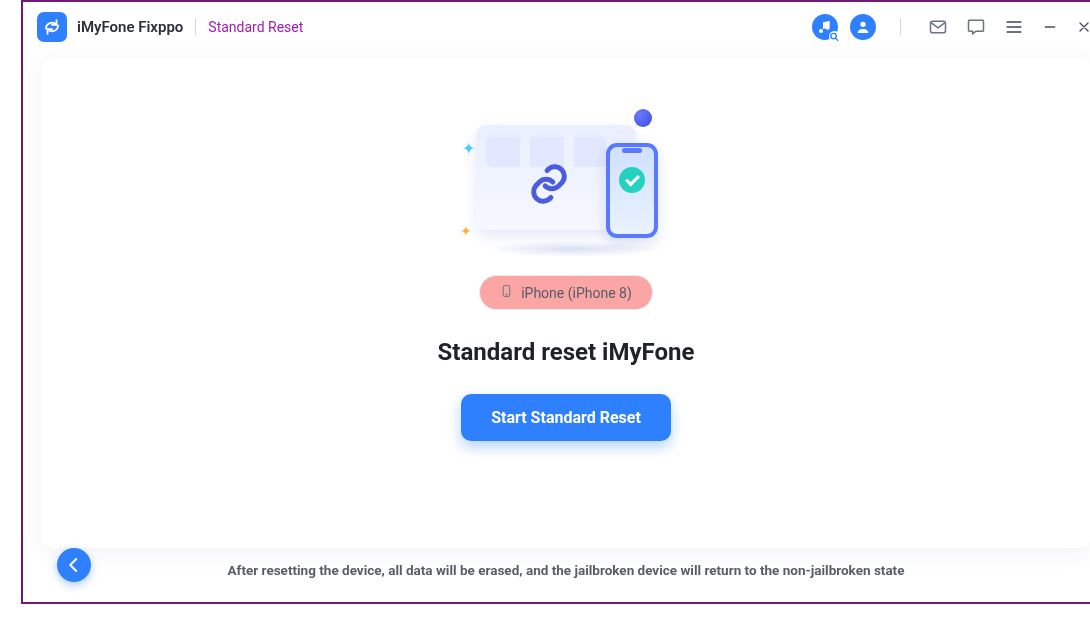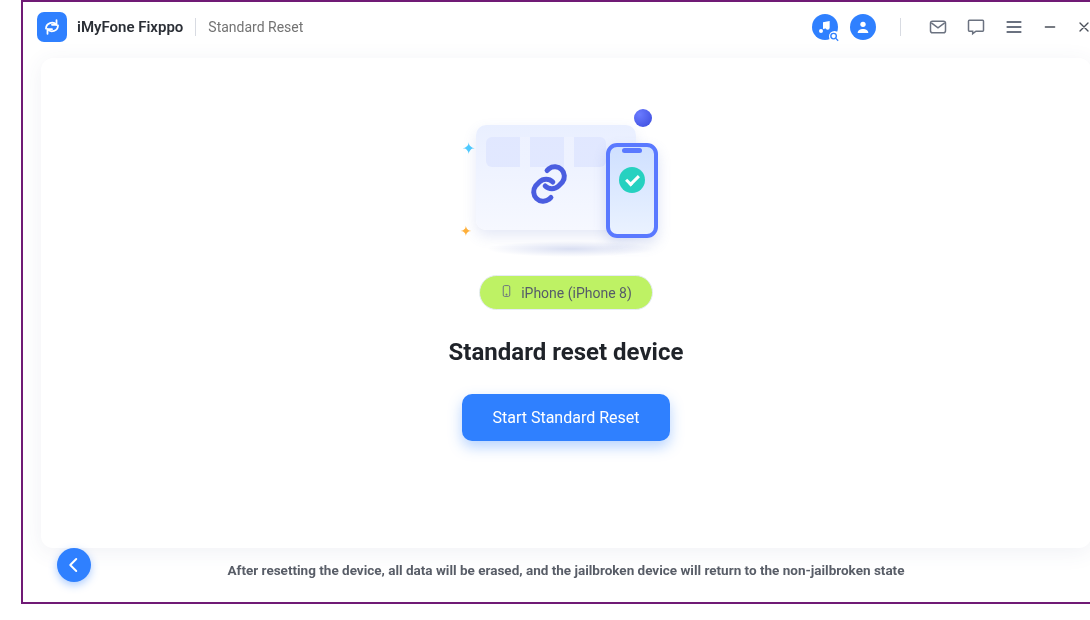--- a/index.html
+++ b/index.html
@@ -5,21 +5,21 @@
   *{box-sizing:border-box;margin:0;padding:0;font-family:-apple-system,BlinkMacSystemFont,"Segoe UI",Roboto,Arial,sans-serif;}
   body{background:#fff;width:1090px;height:620px;overflow:hidden;color:#222;}
   .window{width:1090px;height:604px;position:relative;border:2px solid #701a75;background:#fff;margin-left:21px;}
 
   
   .titlebar{height:50px;display:flex;align-items:center;padding:0 14px;}
   .logo-box{width:30px;height:30px;border-radius:7px;background:#2f80ff;display:flex;align-items:center;justify-content:center;}
   .logo-box svg{width:18px;height:18px;}
   .app-name{font-size:15px;font-weight:600;color:#2b2f36;margin-left:10px;}
   .divider-v{width:1px;height:18px;background:#d8dbe2;margin:0 12px;}
-  .mode-label{font-size:14px;color:#737373;}
+  .mode-label{font-size:14px;color:#a21caf;}
   .title-spacer{flex:1;}
   .title-icons{display:flex;align-items:center;gap:12px;}
   .ticon{width:26px;height:26px;display:flex;align-items:center;justify-content:center;color:#6b7280;cursor:pointer;}
   .ticon svg{width:20px;height:20px;}
   .ticon-circle{width:26px;height:26px;border-radius:50%;background:#2f80ff;display:flex;align-items:center;justify-content:center;cursor:pointer;}
   .ticon-circle svg{width:16px;height:16px;fill:#fff;}
   .wc{width:22px;height:22px;display:flex;align-items:center;justify-content:center;color:#4a4f59;cursor:pointer;}
   .wc svg{width:16px;height:16px;}
 
   
@@ -44,28 +44,28 @@
   .ill-bubble{position:absolute;right:24px;top:-4px;width:18px;height:18px;border-radius:50%;
               background:radial-gradient(circle at 30% 30%,#6a7bff,#3b4bdc);}
   .ill-shadow{position:absolute;left:30px;bottom:-4px;width:170px;height:16px;border-radius:50%;
               background:radial-gradient(ellipse at center,rgba(120,140,210,.28),transparent 70%);}
   .spark{position:absolute;font-size:14px;color:#ffb03a;}
   .sparkL{left:6px;top:26px;color:#4ecbff;font-size:16px;}
   .sparkB{left:4px;bottom:14px;}
 
   
   .device-pill{margin-top:22px;padding:6px 20px;border:1px solid #e6ebf5;border-radius:999px;
-               background:#bef264;display:flex;align-items:center;gap:8px;font-size:14px;color:#555c69;}
+               background:#fca5a5;display:flex;align-items:center;gap:8px;font-size:14px;color:#555c69;}
   .device-pill svg{width:13px;height:18px;}
 
   .heading{margin-top:28px;font-size:24px;font-weight:700;color:#1f2329;}
   .tip{margin-top:10px;font-size:14px;color:#8a8f99;}
 
   .cta{margin-top:28px;padding:14px 30px;border:none;border-radius:10px;background:#2f80ff;
-       color:#fff;font-size:16px;font-weight:400;cursor:pointer;box-shadow:0 6px 14px rgba(47,128,255,.35);}
+       color:#fff;font-size:16px;font-weight:700;cursor:pointer;box-shadow:0 6px 14px rgba(47,128,255,.35);}
 
   
   .back-btn{position:absolute;left:34px;bottom:20px;width:34px;height:34px;border-radius:50%;
             background:#2f80ff;display:flex;align-items:center;justify-content:center;cursor:pointer;
             box-shadow:0 3px 8px rgba(47,128,255,.4);}
   .back-btn svg{width:18px;height:18px;fill:#fff;}
   .footer-note{position:absolute;bottom:24px;left:0;right:0;text-align:center;font-size:13.5px;color:#585d67;font-weight:bold;}
 </style>
 </head>
 <body>
@@ -157,21 +157,21 @@
       <div class="device-pill">
         <span>
           <svg viewBox="0 0 24 24" fill="none" stroke="#6b7280" stroke-width="1.8">
               <rect x="6" y="2" width="12" height="20" rx="2.5"></rect>
               <circle cx="12" cy="18.5" r="1" fill="#6b7280"></circle>
             </svg>
         </span>
         <span>iPhone (iPhone 8)</span>
       </div>
 
-      <h1 class="heading">Standard reset device</h1>
+      <h1 class="heading">Standard reset iMyFone</h1>
 
       <button class="cta">Start Standard Reset</button>
     </div>
   </div>
 
   <div class="back-btn">
     <svg viewBox="0 0 24 24">
         <path d="M15 4 7 12l8 8" fill="none" stroke="#fff" stroke-width="2.6" stroke-linecap="round" stroke-linejoin="round"></path>
       </svg>
   </div>

